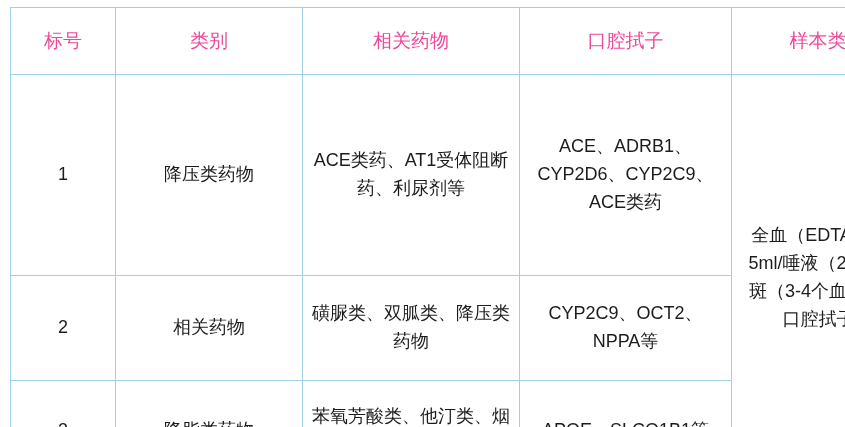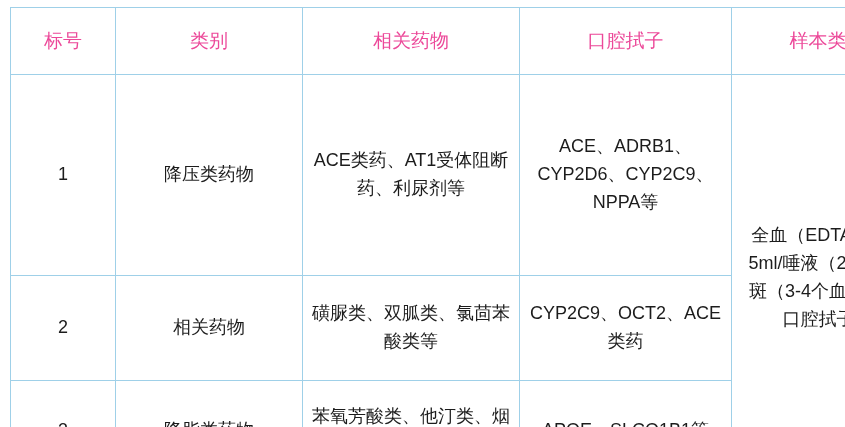--- a/index.html
+++ b/index.html
@@ -76,28 +76,28 @@
         <th class="col-drugs">相关药物</th>
         <th class="col-genes">口腔拭子</th>
         <th class="col-sample">样本类型</th>
       </tr>
     </thead>
     <tbody>
       <tr class="row-1">
         <td class="cell-no">1</td>
         <td class="cell-category">降压类药物</td>
         <td class="cell-drugs">ACE类药、AT1受体阻断药、利尿剂等</td>
-        <td class="cell-genes">ACE、ADRB1、CYP2D6、CYP2C9、NPPA等</td>
+        <td class="cell-genes">ACE、ADRB1、CYP2D6、CYP2C9、ACE类药</td>
         <td class="cell-sample" rowspan="3">全血（EDTA抗凝2-5ml/唾液（2ml）/血斑（3-4个血斑孔）/口腔拭子）</td>
       </tr>
       <tr class="row-2">
         <td class="cell-no">2</td>
         <td class="cell-category">相关药物</td>
-        <td class="cell-drugs">磺脲类、双胍类、氯茴苯酸类等</td>
-        <td class="cell-genes">CYP2C9、OCT2、ACE类药</td>
+        <td class="cell-drugs">磺脲类、双胍类、降压类药物</td>
+        <td class="cell-genes">CYP2C9、OCT2、NPPA等</td>
       </tr>
       <tr class="row-3">
         <td class="cell-no">3</td>
         <td class="cell-category">降脂类药物</td>
         <td class="cell-drugs">苯氧芳酸类、他汀类、烟酸类等</td>
         <td class="cell-genes">APOE、SLCO1B1等</td>
       </tr>
     </tbody>
   </table>
 </div>

